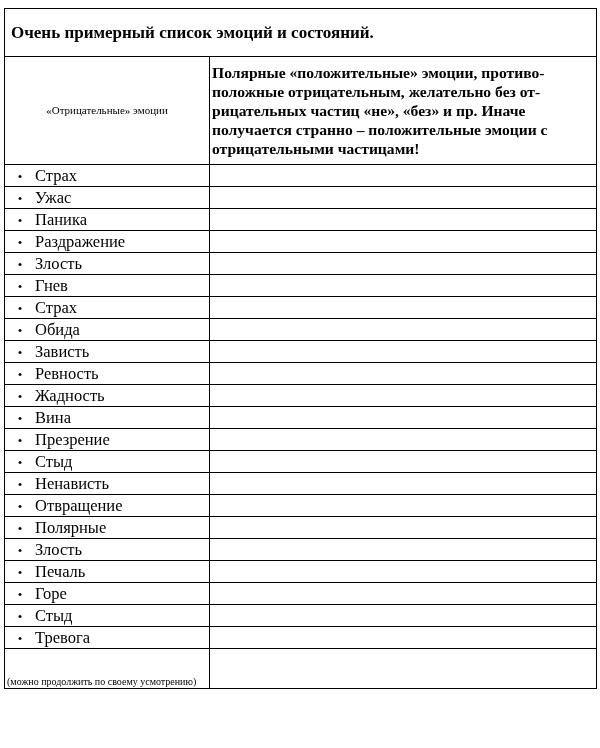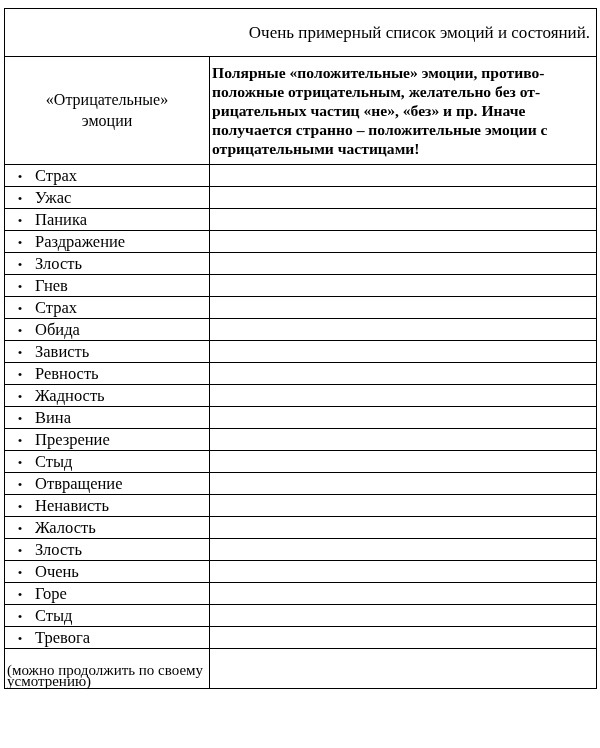--- a/index.html
+++ b/index.html
@@ -17,30 +17,30 @@
   table.emotions-table {
     width: 592px;
     border-collapse: collapse;
     table-layout: fixed;
   }
   td {
     border: 1.5px solid #000000;
   }
   .title-cell {
     height: 48px;
-    text-align: right;
+    text-align: left;
     vertical-align: middle;
-    font-weight: 400;
+    font-weight: 700;
     font-size: 17px;
     padding: 2px 6px;
   }
   .header-left {
     text-align: center;
     vertical-align: middle;
-    font-size: 16px;
+    font-size: 11px;
     line-height: 1.3;
     padding: 8px 26px;
   }
   .header-right {
     text-align: left;
     vertical-align: middle;
     font-weight: 700;
     font-size: 15.6px;
     line-height: 19px;
     padding: 6px 2px;
@@ -57,21 +57,21 @@
     width: 30px;
     text-align: center;
     font-size: 13px;
   }
   .answer-cell {
     height: 22px;
   }
   .footer-left {
     height: 40px;
     vertical-align: bottom;
-    font-size: 15px;
+    font-size: 10px;
     line-height: 11px;
     padding: 0 0 1px 2px;
   }
   .footer-right {
     height: 40px;
   }
 </style>
 </head>
 <body>
 
@@ -146,37 +146,37 @@
         </tr>
         <tr>
           <td class="emotion-cell"><span class="bullet">•</span><span>Презрение</span></td>
           <td class="answer-cell"></td>
         </tr>
         <tr>
           <td class="emotion-cell"><span class="bullet">•</span><span>Стыд</span></td>
           <td class="answer-cell"></td>
         </tr>
         <tr>
+          <td class="emotion-cell"><span class="bullet">•</span><span>Ненависть</span></td>
+          <td class="answer-cell"></td>
+        </tr>
+        <tr>
           <td class="emotion-cell"><span class="bullet">•</span><span>Отвращение</span></td>
           <td class="answer-cell"></td>
         </tr>
         <tr>
-          <td class="emotion-cell"><span class="bullet">•</span><span>Ненависть</span></td>
-          <td class="answer-cell"></td>
-        </tr>
-        <tr>
-          <td class="emotion-cell"><span class="bullet">•</span><span>Жалость</span></td>
+          <td class="emotion-cell"><span class="bullet">•</span><span>Полярные</span></td>
           <td class="answer-cell"></td>
         </tr>
         <tr>
           <td class="emotion-cell"><span class="bullet">•</span><span>Злость</span></td>
           <td class="answer-cell"></td>
         </tr>
         <tr>
-          <td class="emotion-cell"><span class="bullet">•</span><span>Очень</span></td>
+          <td class="emotion-cell"><span class="bullet">•</span><span>Печаль</span></td>
           <td class="answer-cell"></td>
         </tr>
         <tr>
           <td class="emotion-cell"><span class="bullet">•</span><span>Горе</span></td>
           <td class="answer-cell"></td>
         </tr>
         <tr>
           <td class="emotion-cell"><span class="bullet">•</span><span>Стыд</span></td>
           <td class="answer-cell"></td>
         </tr>

